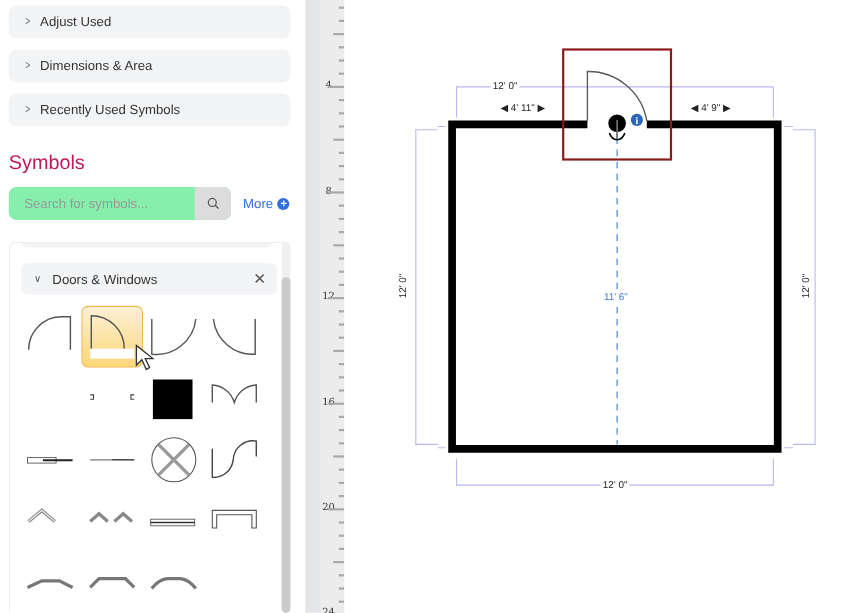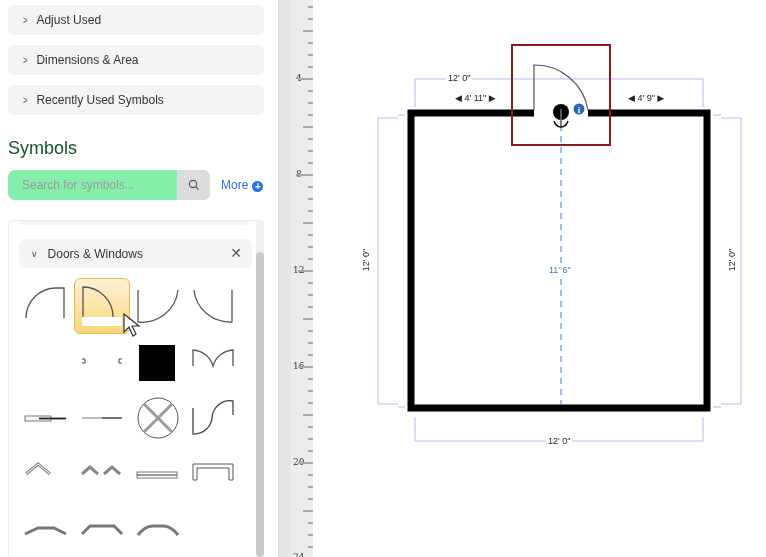--- a/index.html
+++ b/index.html
@@ -1,25 +1,25 @@
 <!DOCTYPE html>
 <html><head>
 <meta charset="utf-8">
 <style>
   * { box-sizing: border-box; margin: 0; padding: 0; }
   html, body { width: 766px; height: 557px; overflow: hidden; background: #fff; font-family: "Liberation Sans", "DejaVu Sans", sans-serif; }
   .sidebar { position: absolute; left: 0; top: 0; width: 278px; height: 557px; background: #fff; }
   .accordion { position: absolute; left: 8px; width: 256px; height: 30px; background: #f3f4f6; border-radius: 7px; display: flex; align-items: center; padding-left: 14px; color: #333; font-size: 12px; cursor: pointer; }
   .accordion .chev { font-size: 11px; color: #555; margin-right: 8px; display: inline-block; transform: scaleX(0.7); }
-  .symbols-title { position: absolute; left: 8px; top: 138px; font-size: 18px; color: #14532d; }
+  .symbols-title { position: absolute; left: 8px; top: 138px; font-size: 18px; color: #be185d; }
   .search-wrap { position: absolute; left: 8px; top: 170px; width: 202px; height: 30px; background: #86efac; border-radius: 7px; display: flex; }
   .search-input { flex: 1; border: none; background: transparent; padding-left: 14px; font-size: 12px; color: #333; outline: none; font-family: "Liberation Sans", sans-serif; }
   .search-input::placeholder { color: #999; }
   .search-btn { width: 42px; height: 30px; background: #dcdcdc; border-radius: 0 7px 7px 0; display: flex; align-items: center; justify-content: center; }
-  .more-link { position: absolute; left: 221px; top: 178px; font-size: 12px; color: #2f6ee0; display: flex; align-items: flex-end; gap: 4px; }
+  .more-link { position: absolute; left: 221px; top: 178px; font-size: 12px; color: #2f6ee0; display: flex; align-items: center; gap: 4px; }
   .more-plus { width: 11px; height: 11px; background: #2f6ee0; border-radius: 50%; color: #fff; font-size: 10px; font-weight: bold; line-height: 11px; text-align: center; }
   .lib-panel { position: absolute; left: 8px; top: 220px; width: 256px; height: 337px; border: 1px solid #ececec; border-bottom: none; border-radius: 6px 6px 0 0; background: #fff; overflow: hidden; }
   .lib-topstrip { position: absolute; left: 10px; top: -6px; width: 230px; height: 10px; background: #f3f4f6; border-radius: 0 0 6px 6px; }
   .lib-header { position: absolute; left: 10px; top: 18px; width: 233px; height: 29px; background: #f3f4f6; border-radius: 6px; display: flex; align-items: center; padding-left: 12px; font-size: 12px; color: #333; }
   .lib-header .chev-d { font-size: 9px; color: #555; margin-right: 10px; }
   .lib-header .close { position: absolute; right: 10px; top: 6px; font-size: 14px; color: #555; }
   .scroll-track { position: absolute; left: 256px; top: 220px; width: 8px; height: 337px; background: #f0f0f0; border-radius: 4px; }
   .scroll-thumb { position: absolute; left: 256px; top: 252px; width: 8px; height: 305px; background: #cbcbcb; border-radius: 4px; }
   .sym { position: absolute; width: 56px; height: 56px; }
   .sym.selected { background: linear-gradient(#fdf0d6, #fbd77a); border: 1px solid #f0b74a; border-radius: 6px; }

